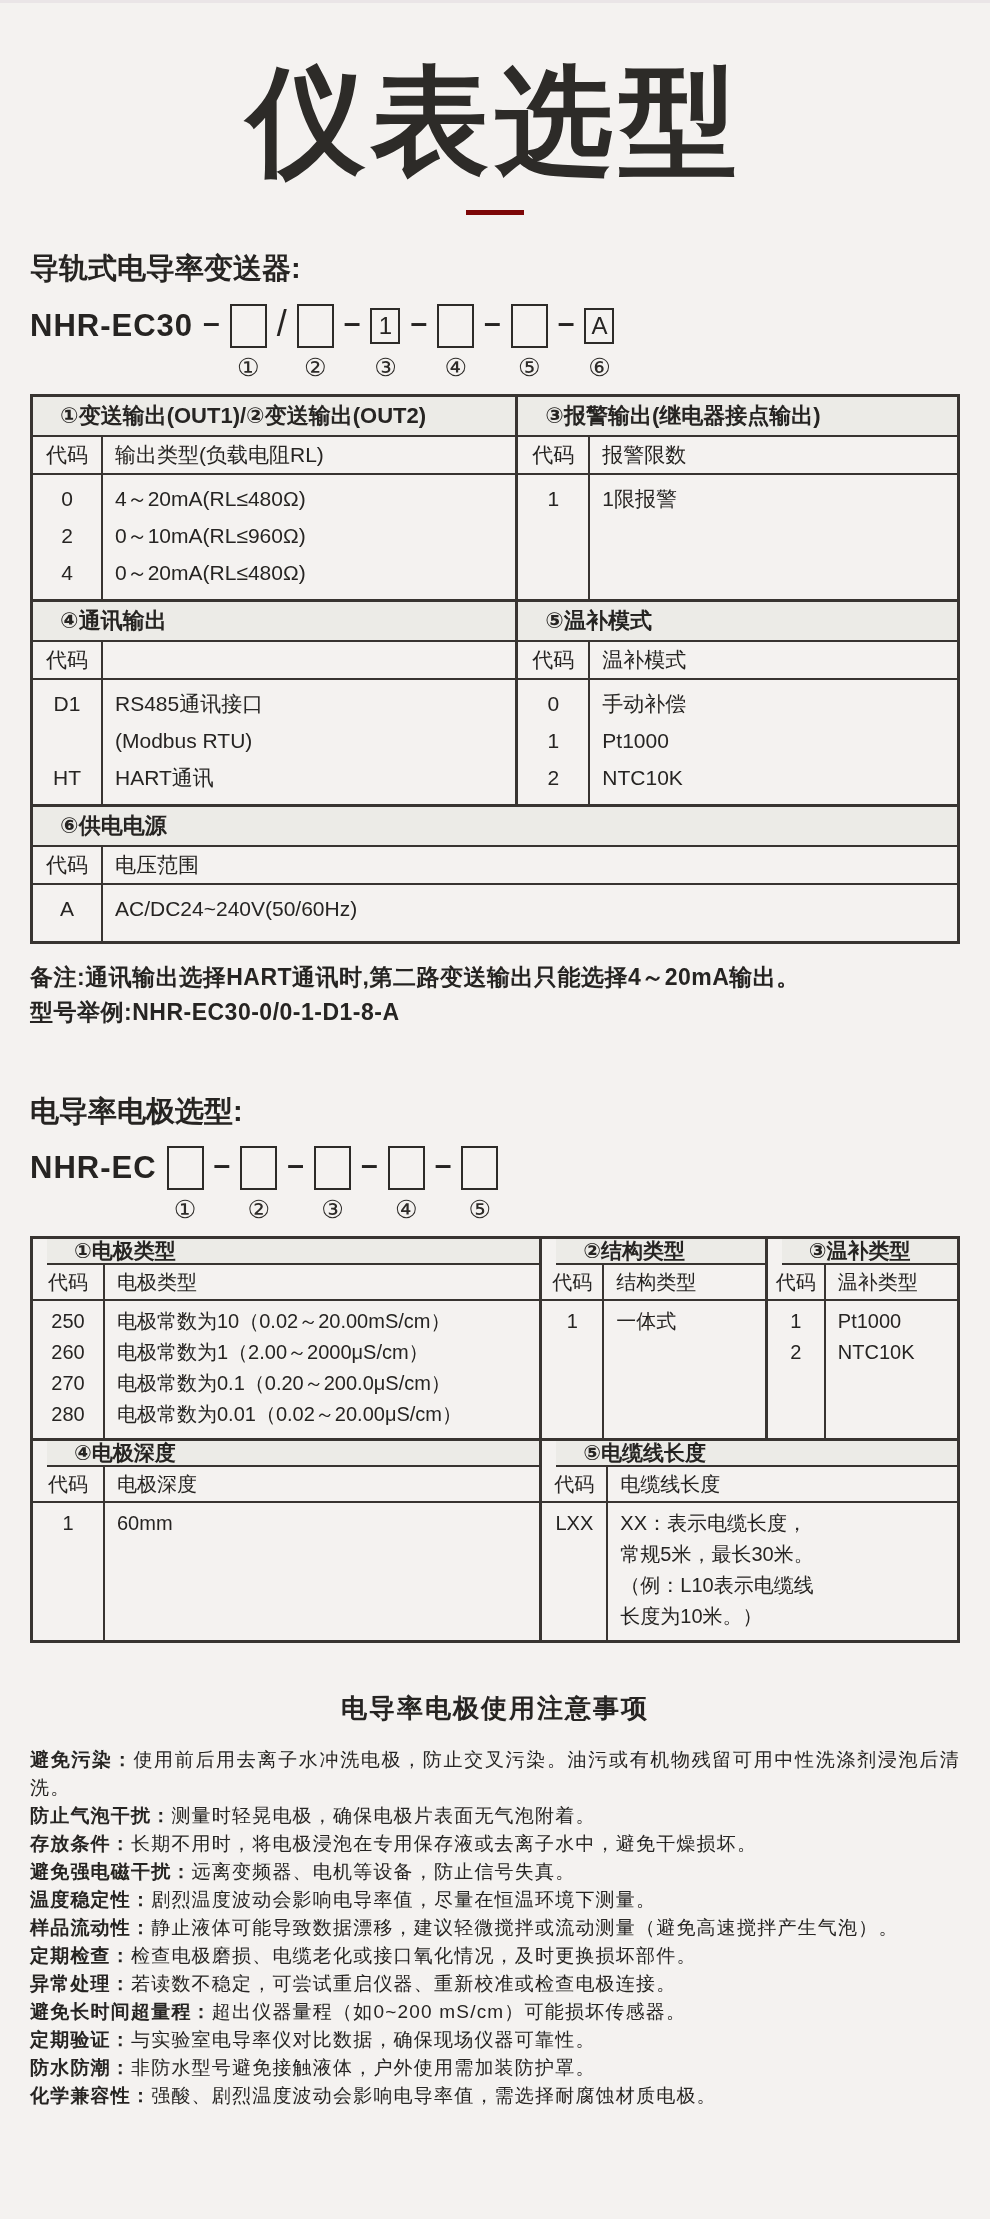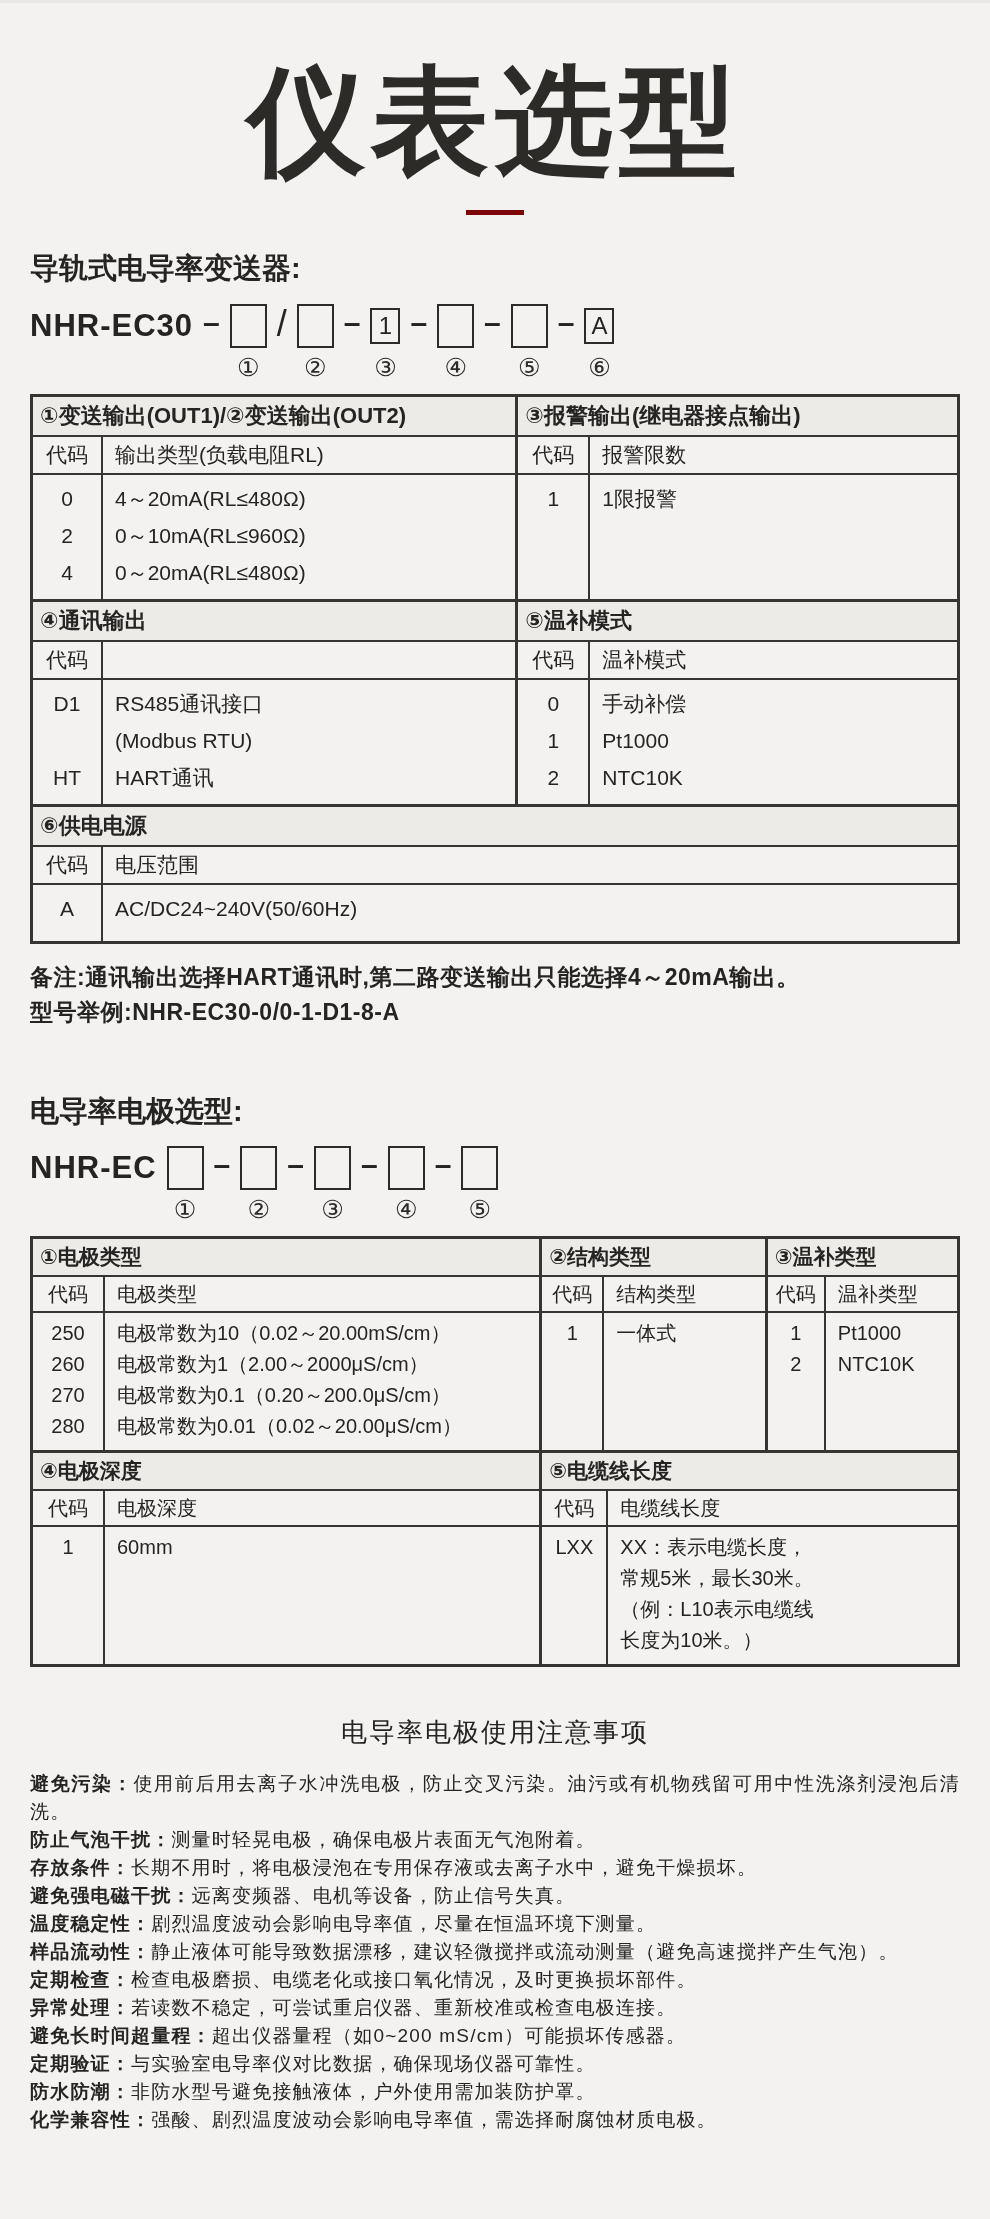--- a/index.html
+++ b/index.html
@@ -88,21 +88,21 @@
     border:3px solid var(--line);
     background:var(--bg);
   }
   .band{display:flex;align-items:stretch;}
   .band + .band{border-top:3px solid var(--line);}
   .pane{display:flex;flex-direction:column;}
   .pane + .pane{border-left:3px solid var(--line);}
   .sec-title{
     height:40px;
     display:flex;align-items:center;
-    padding:0 7px;
+    padding:0 27px;
     background:var(--band);
     border-bottom:2px solid var(--line);
     font-weight:700;
     font-size:22px;
     white-space:nowrap;
   }
   .subhead{display:flex;border-bottom:2px solid var(--line);height:38px;}
   .code-h{
     display:flex;align-items:center;justify-content:center;
     border-right:2px solid var(--line);
@@ -118,39 +118,39 @@
   }
   .vals{flex:1;display:flex;flex-direction:column;padding:5px 0 8px 12px;}
   .codes div,.vals div{
     line-height:37px;
     font-size:21px;
     white-space:pre-line;
   }
   .codes .two-line{height:74px;}
   
   .t2 .codes div,.t2 .vals div{line-height:31px;font-size:20px;}
-  .t2 .sec-title{height:38px;font-size:21px;}
+  .t2 .sec-title{height:26px;font-size:21px;margin-left:14px;}
   .t2 .subhead{height:36px;}
   .t2 .code-h,.t2 .val-h{font-size:20px;}
 
   
   .note-block{margin:16px 30px 0 30px;}
   .note-line{
     font-size:23px;
     font-weight:600;
     line-height:35px;
     letter-spacing:.5px;
   }
 
   
   .usage-title{
     margin-top:48px;
     text-align:center;
     font-size:26px;
-    font-weight:400;
+    font-weight:700;
     letter-spacing:2px;
   }
   .usage-list{margin:20px 30px 0 30px;}
   .usage-item{
     font-size:19px;
     line-height:28px;
     letter-spacing:1.2px;
     text-align:justify;
   }
   .usage-item b{font-weight:700;}

